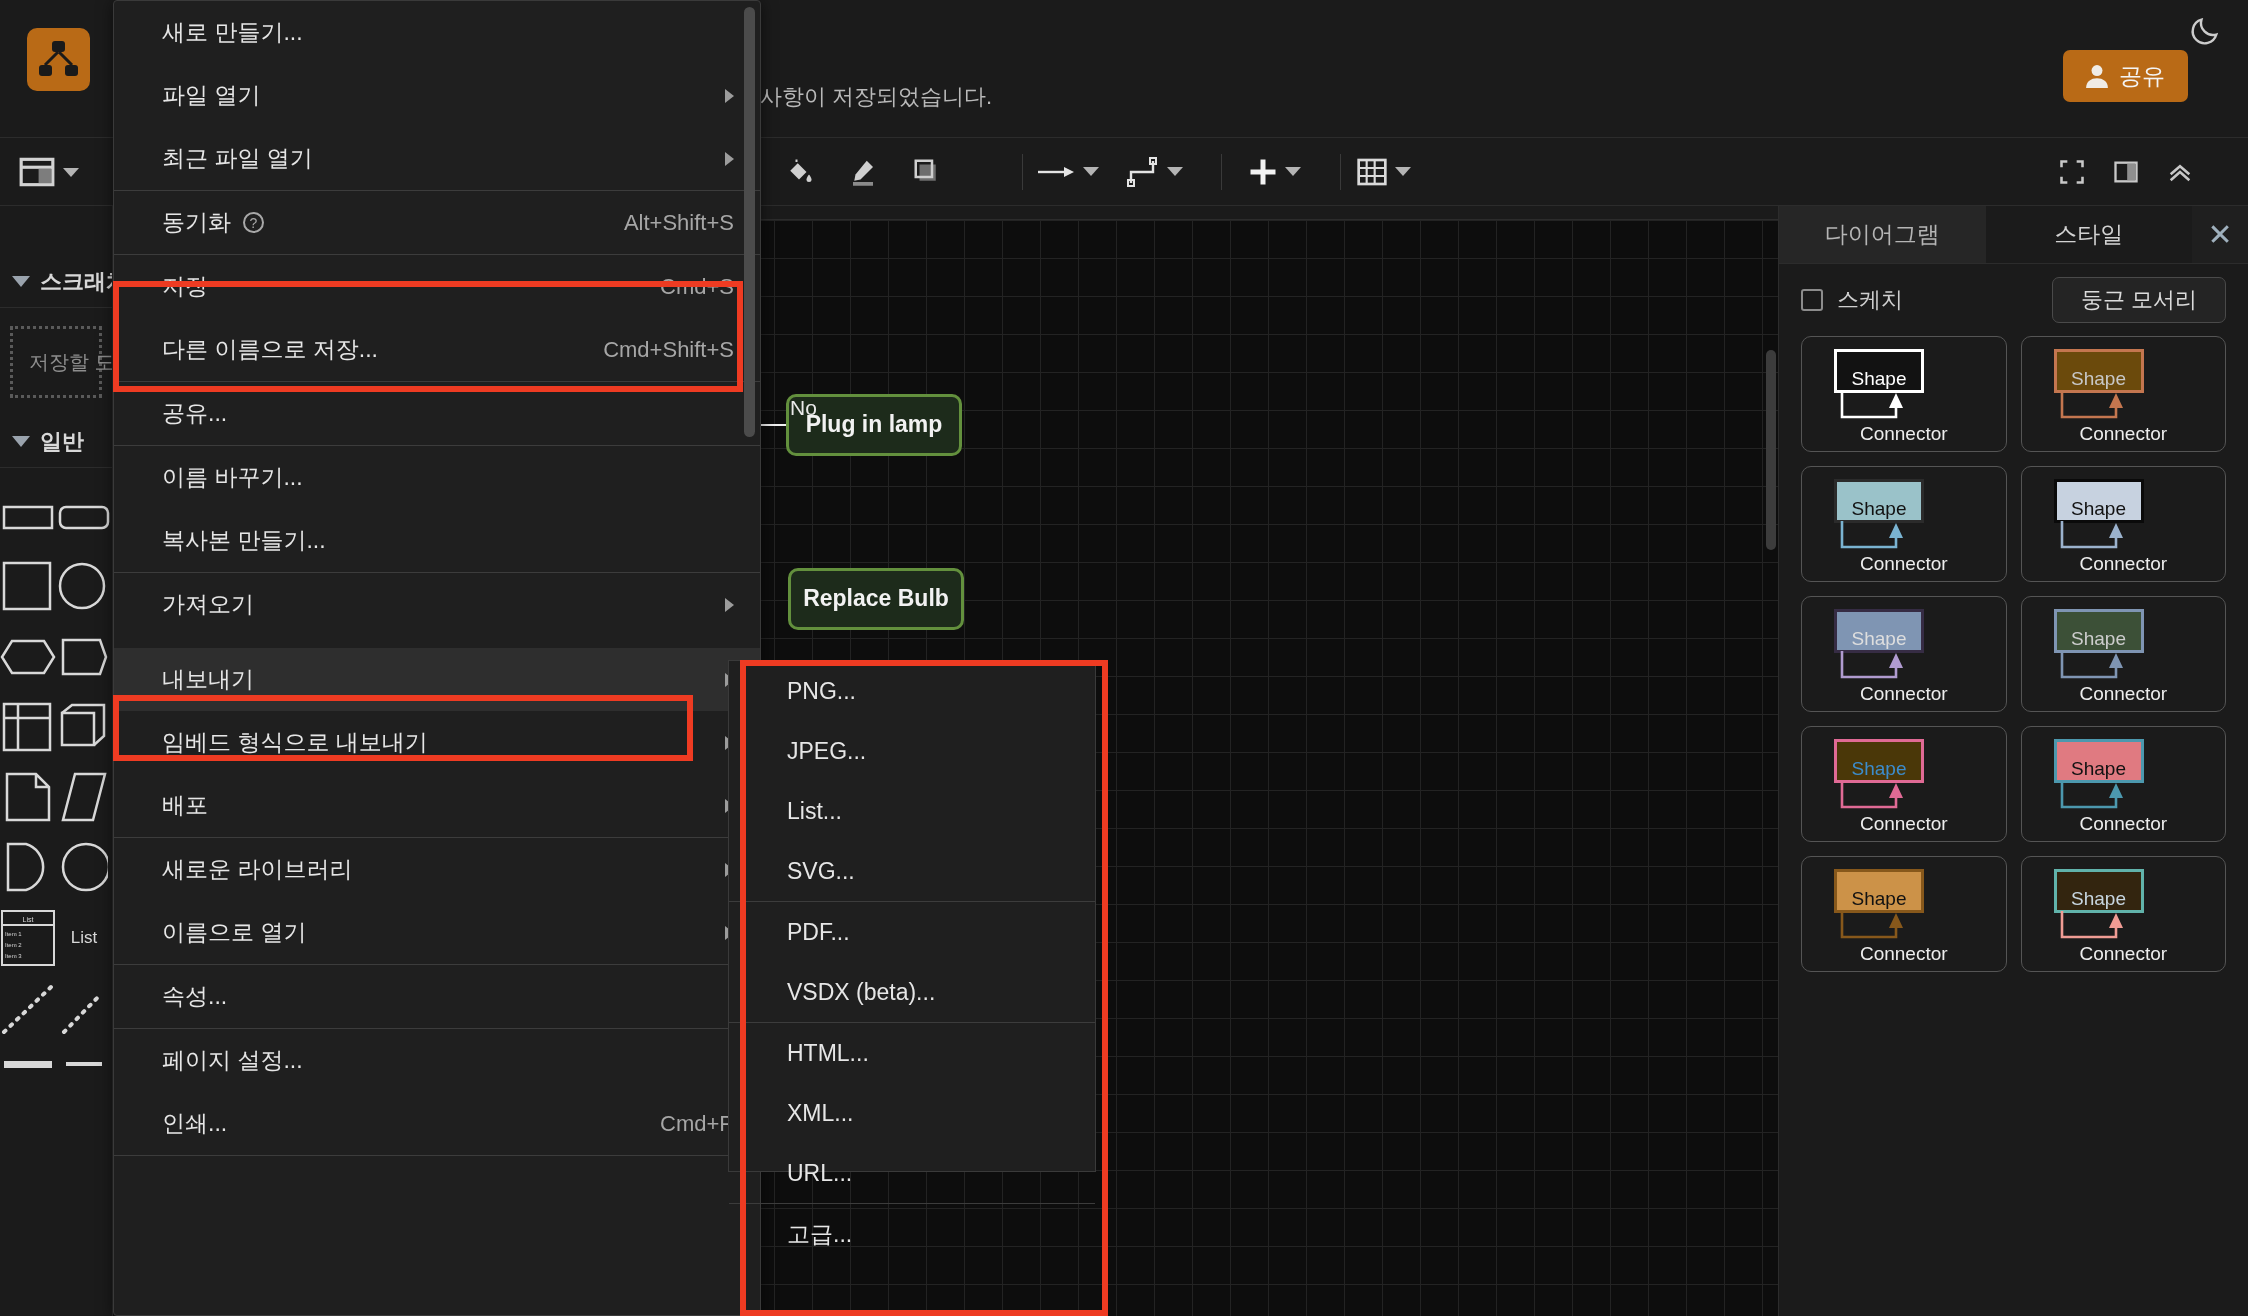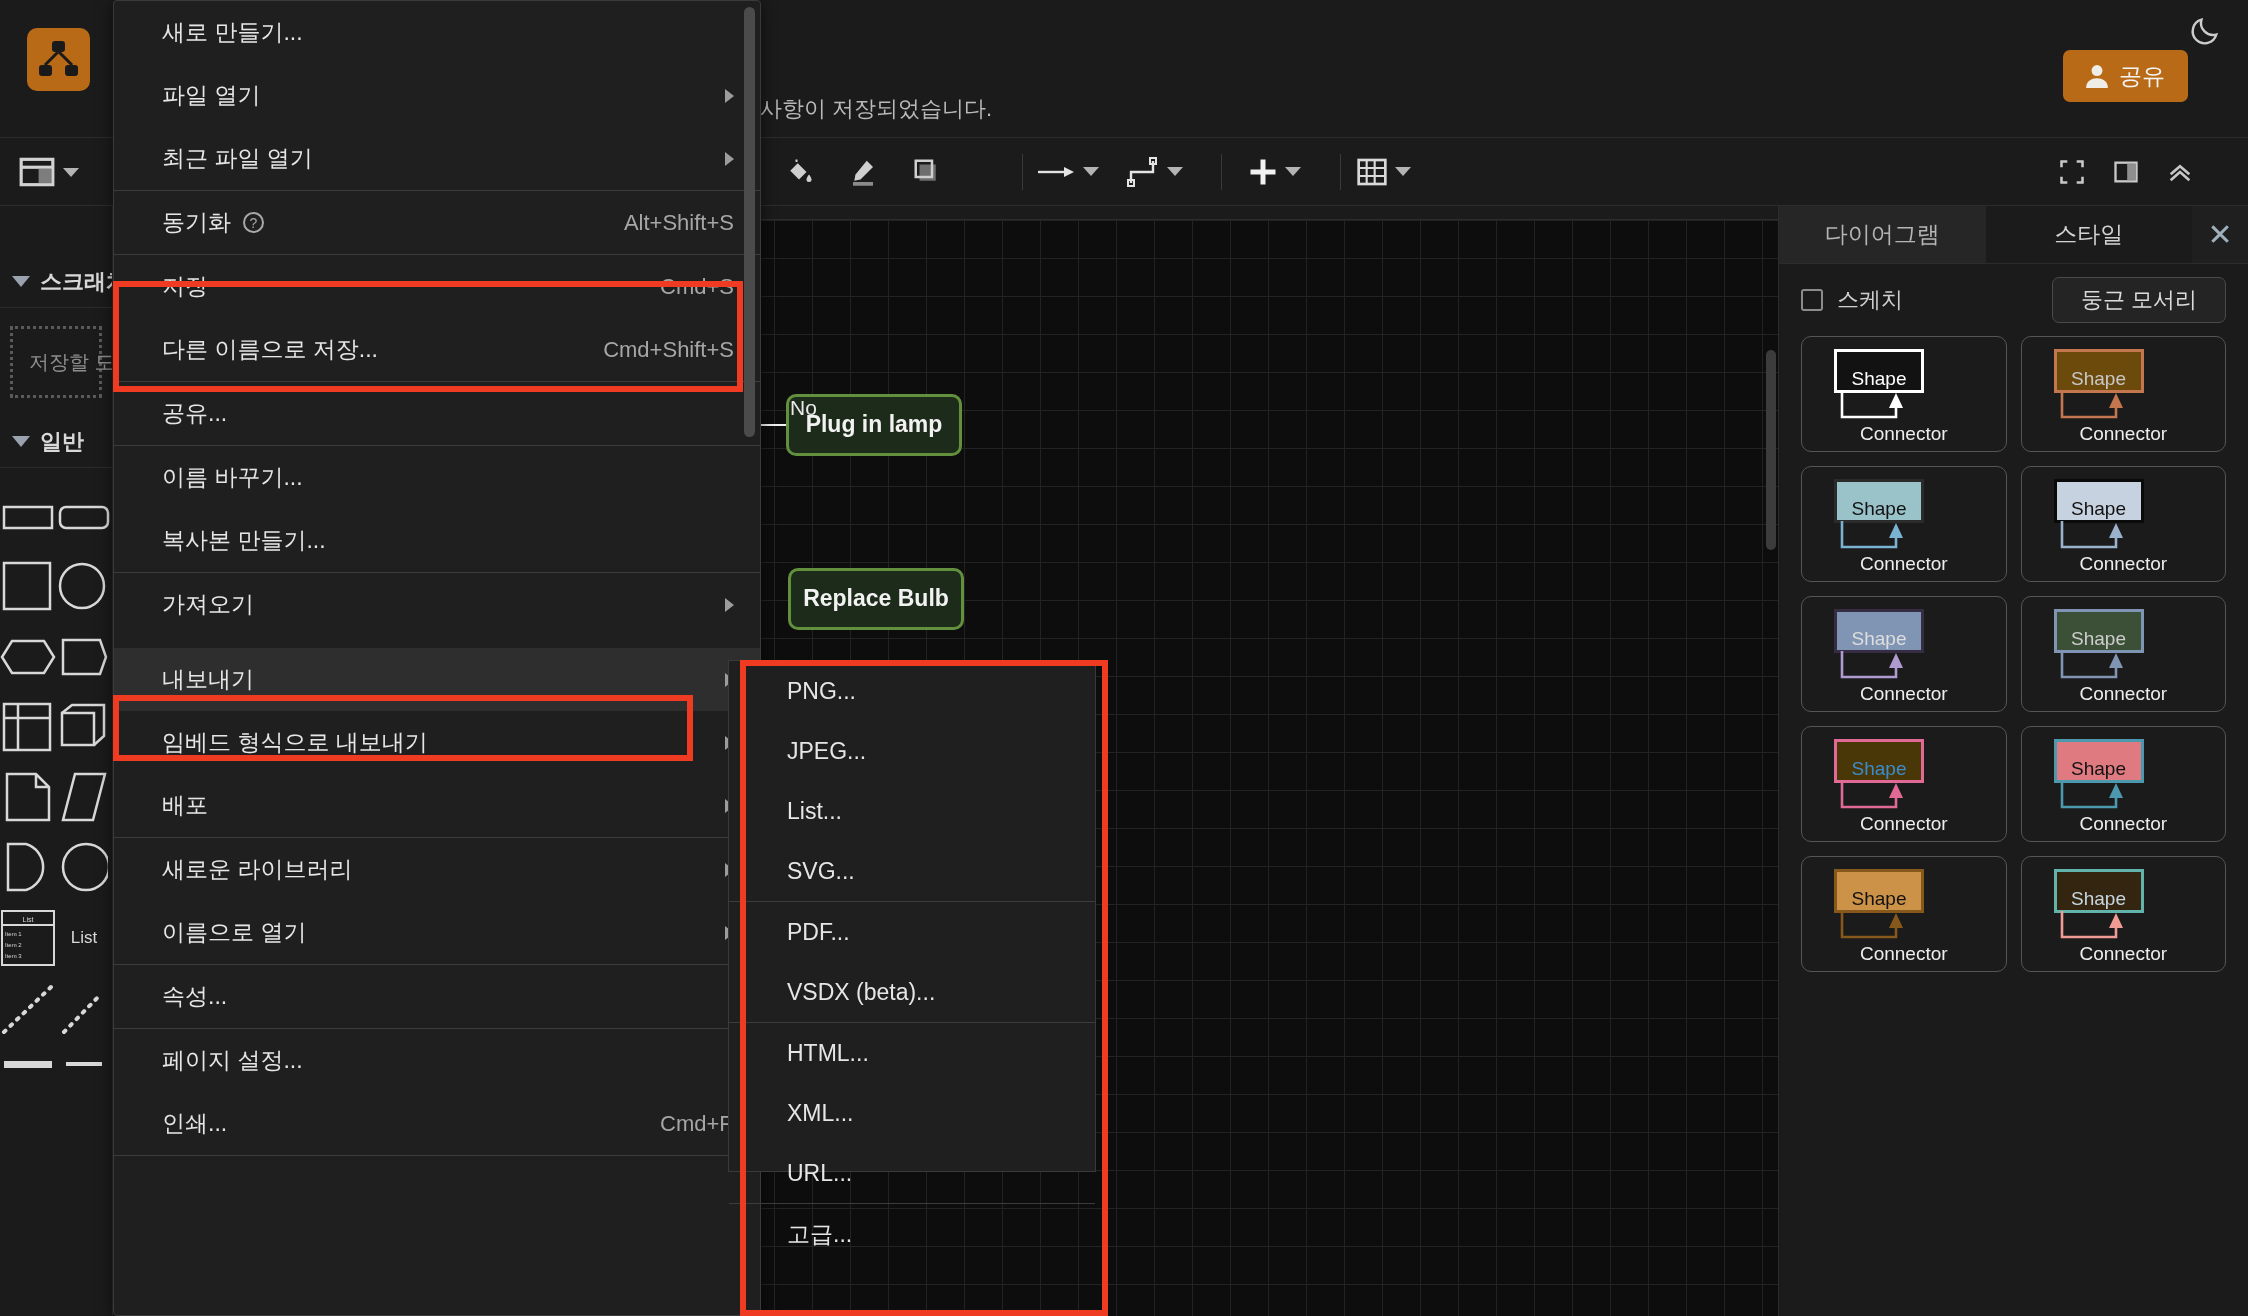--- a/index.html
+++ b/index.html
@@ -16,21 +16,21 @@
     position: absolute; left: 0; top: 0; width: 2248px; height: 138px;
     background: #1b1b1b; border-bottom: 1px solid #2c2c2c;
   }
   .logo-btn {
     position: absolute; left: 27px; top: 28px; width: 63px; height: 63px;
     background: #b96a16; border-radius: 10px;
   }
   .logo-svg { position: absolute; left: 11px; top: 11px; }
   .statusbar-text {
     position: absolute; left: 760px; top: 82px;
-    font-size: 22px; color: #b9b9b9; white-space: nowrap; margin-top: 12px;
+    font-size: 22px; color: #b9b9b9; white-space: nowrap;
   }
   .moon-icon { position: absolute; right: 26px; top: 14px; width: 34px; height: 34px; }
   .share-btn {
     position: absolute; right: 60px; top: 50px;
     height: 52px; padding: 16px 23px;
     background: #b96a16; border: none; border-radius: 7px;
     color: #f4f4f4; font-size: 23px; font-family: Liberation Sans, sans-serif;
     display: flex; align-items: center; gap: 11px; cursor: pointer;
   }
   .share-btn .person { width: 22px; height: 24px; }

